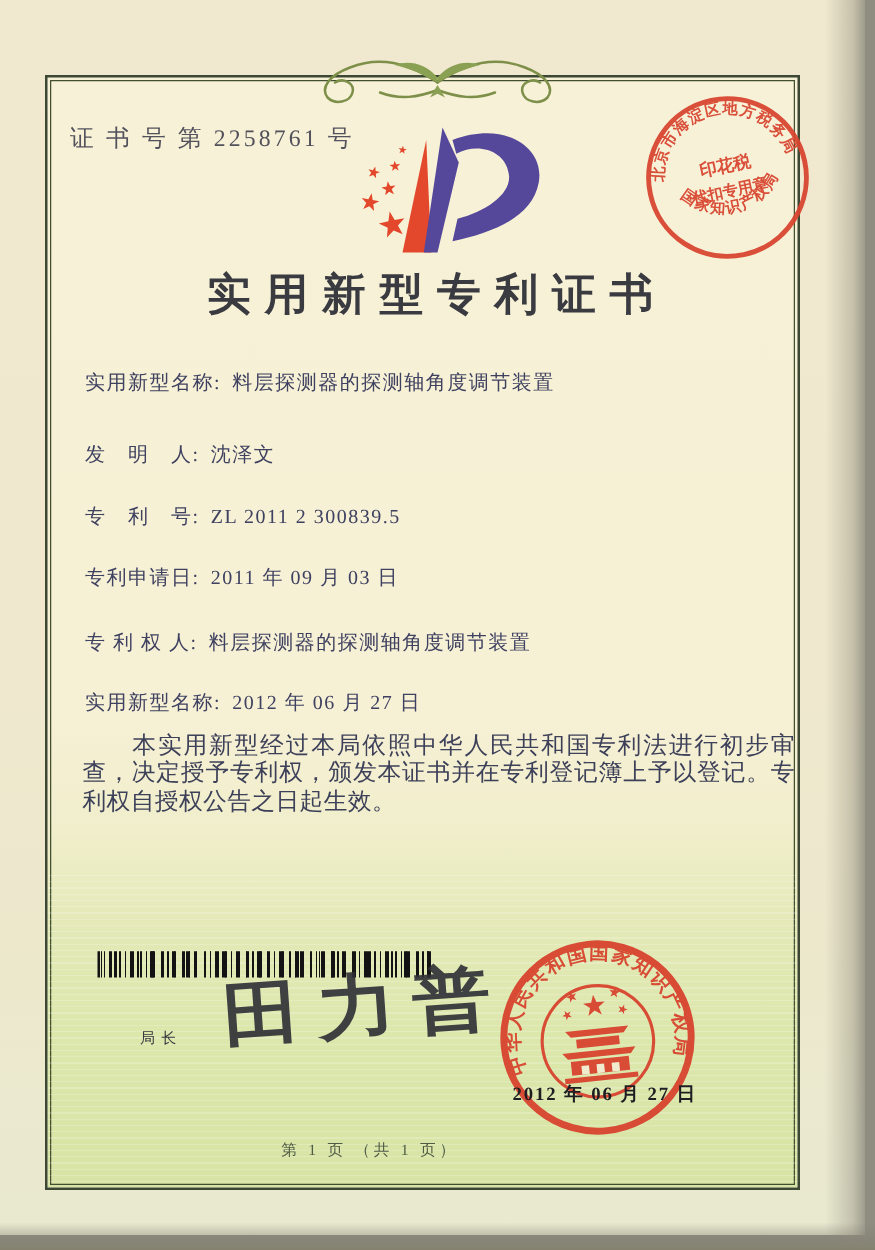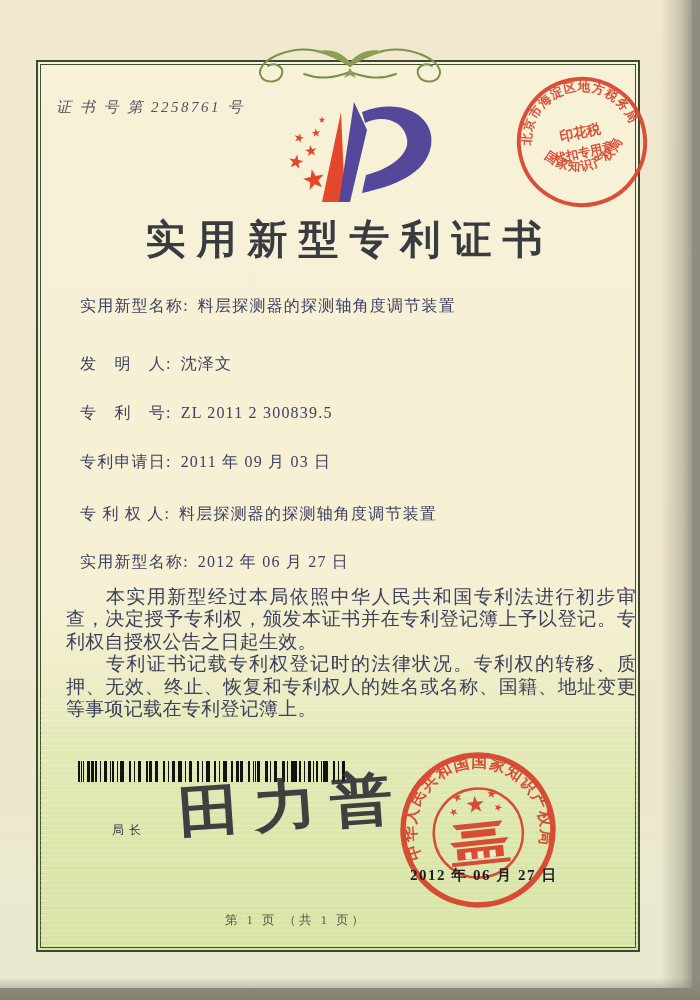--- a/index.html
+++ b/index.html
@@ -27,35 +27,35 @@
     overflow:hidden;
   }
   .frame-inner{position:absolute;inset:2px;border:1px solid #42502f;}
   .frame:after{ 
     content:'';position:absolute;left:0;right:0;bottom:0;height:250px;
     background:repeating-linear-gradient(180deg,rgba(255,255,255,.28) 0 1px,rgba(0,0,0,0) 1px 5px);
     opacity:.7;pointer-events:none;
   }
   .ornament{position:absolute;left:204px;top:40px;width:292px;height:52px;}
   .cert-number{
-    position:absolute;left:56px;top:98px;font-size:15px;color:#53525c;letter-spacing:2.5px;font-style:italic;
+    position:absolute;left:56px;top:98px;font-size:19px;color:#53525c;letter-spacing:2.5px;
   }
   .logo{position:absolute;left:266px;top:96px;width:175px;height:118px;}
   .stamp-top{
     position:absolute;left:512px;top:72px;width:140px;height:140px;
     transform:rotate(-12deg);opacity:.93;
   }
   .title{
     position:absolute;left:36px;top:212px;width:616px;text-align:center;
-    font-size:40px;font-weight:600;color:#3a3a41;letter-spacing:11px;text-indent:11px;
+    font-size:35px;font-weight:600;color:#3a3a41;letter-spacing:11px;text-indent:11px;
   }
   .field{
     position:absolute;left:68px;font-size:16px;color:#3f4160;letter-spacing:1.2px;white-space:nowrap;
   }
-  .field .lbl{margin-right:9px;margin-left:12px;}
+  .field .lbl{margin-right:9px;}
   .body-text{
     position:absolute;left:66px;top:586px;width:570px;
     font-size:19px;line-height:22.4px;color:#3d4059;text-align:justify;letter-spacing:.3px;
   }
   .body-text p{margin:0;text-indent:2.1em;}
   .barcode{
     position:absolute;left:78px;top:761px;width:268px;height:21px;
     background-image:
       repeating-linear-gradient(90deg,#131313 0 2px,transparent 2px 5px,#131313 5px 6px,transparent 6px 9px,#131313 9px 12px,transparent 12px 17px),
       repeating-linear-gradient(90deg,transparent 0 3px,#131313 3px 4px,transparent 4px 13px,#131313 13px 16px,transparent 16px 29px);
@@ -158,21 +158,20 @@
 </div>
 <div class="field" style="top:504px">
   <span class="lbl">专 利 权 人:</span><span>料层探测器的探测轴角度调节装置</span>
 </div>
 <div class="field" style="top:552px">
   <span class="lbl">实用新型名称:</span><span>2012 年 06 月 27 日</span>
 </div>
 
 <div class="body-text">
   <p>本实用新型经过本局依照中华人民共和国专利法进行初步审查，决定授予专利权，颁发本证书并在专利登记簿上予以登记。专利权自授权公告之日起生效。</p>
-  <p>专利证书记载专利权登记时的法律状况。专利权的转移、质押、无效、终止、恢复和专利权人的姓名或名称、国籍、地址变更等事项记载在专利登记簿上。</p>
 </div>
 
 <div class="barcode"></div>
 
 <div class="sig-label">局长</div>
 <div class="sig-name">田力普</div>
 
 <svg class="seal-bottom" viewBox="0 0 158 158">
   <circle cx="79" cy="79" r="74" fill="none" stroke="#d8432e" stroke-width="5.5"></circle>
   <text font-size="15.5" font-weight="bold" fill="#d8432e" letter-spacing="1.5">

